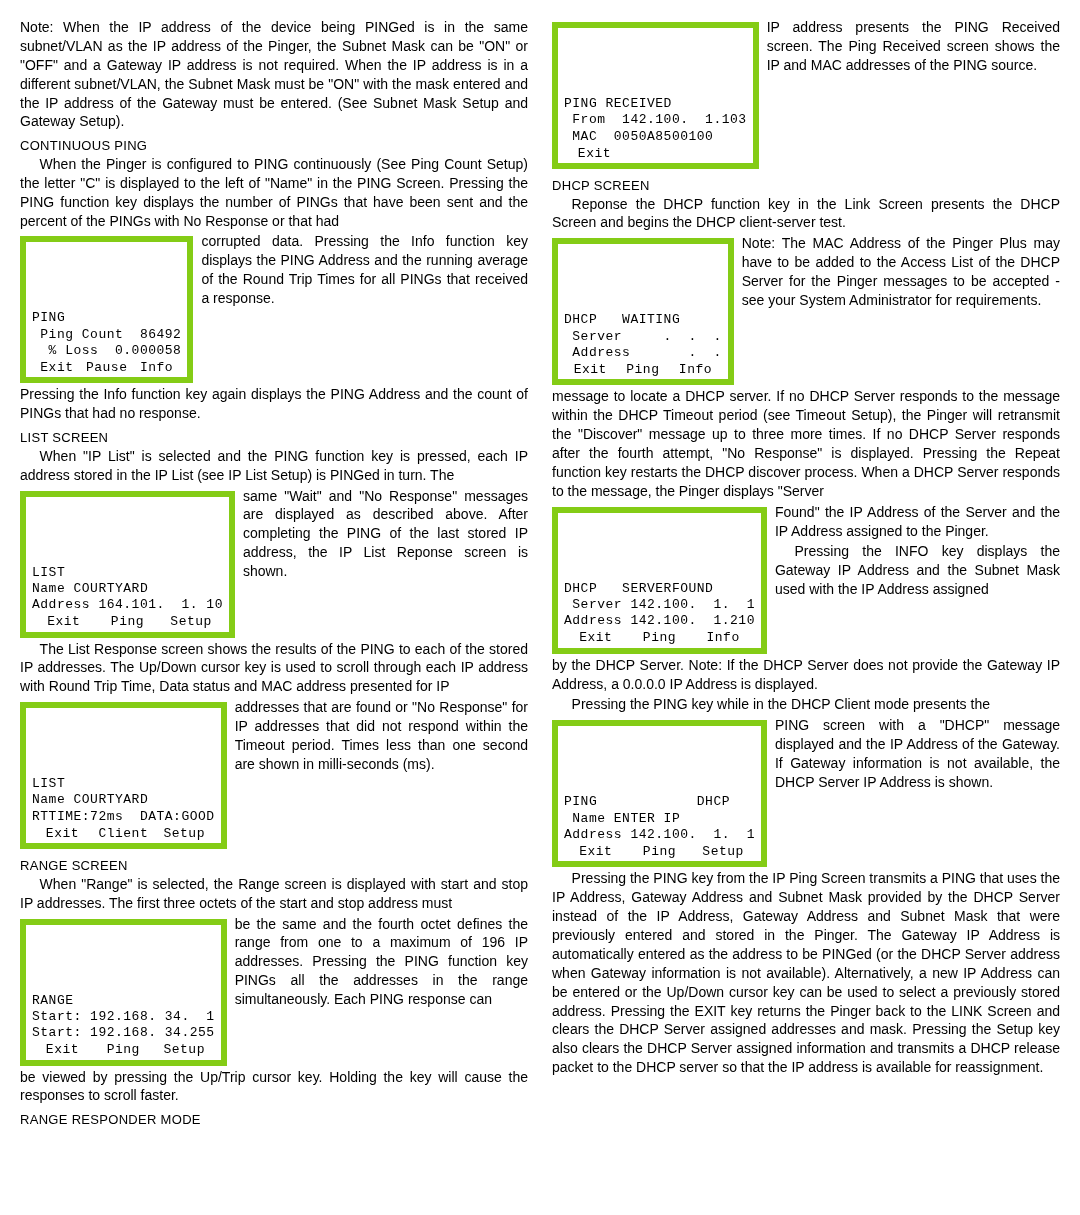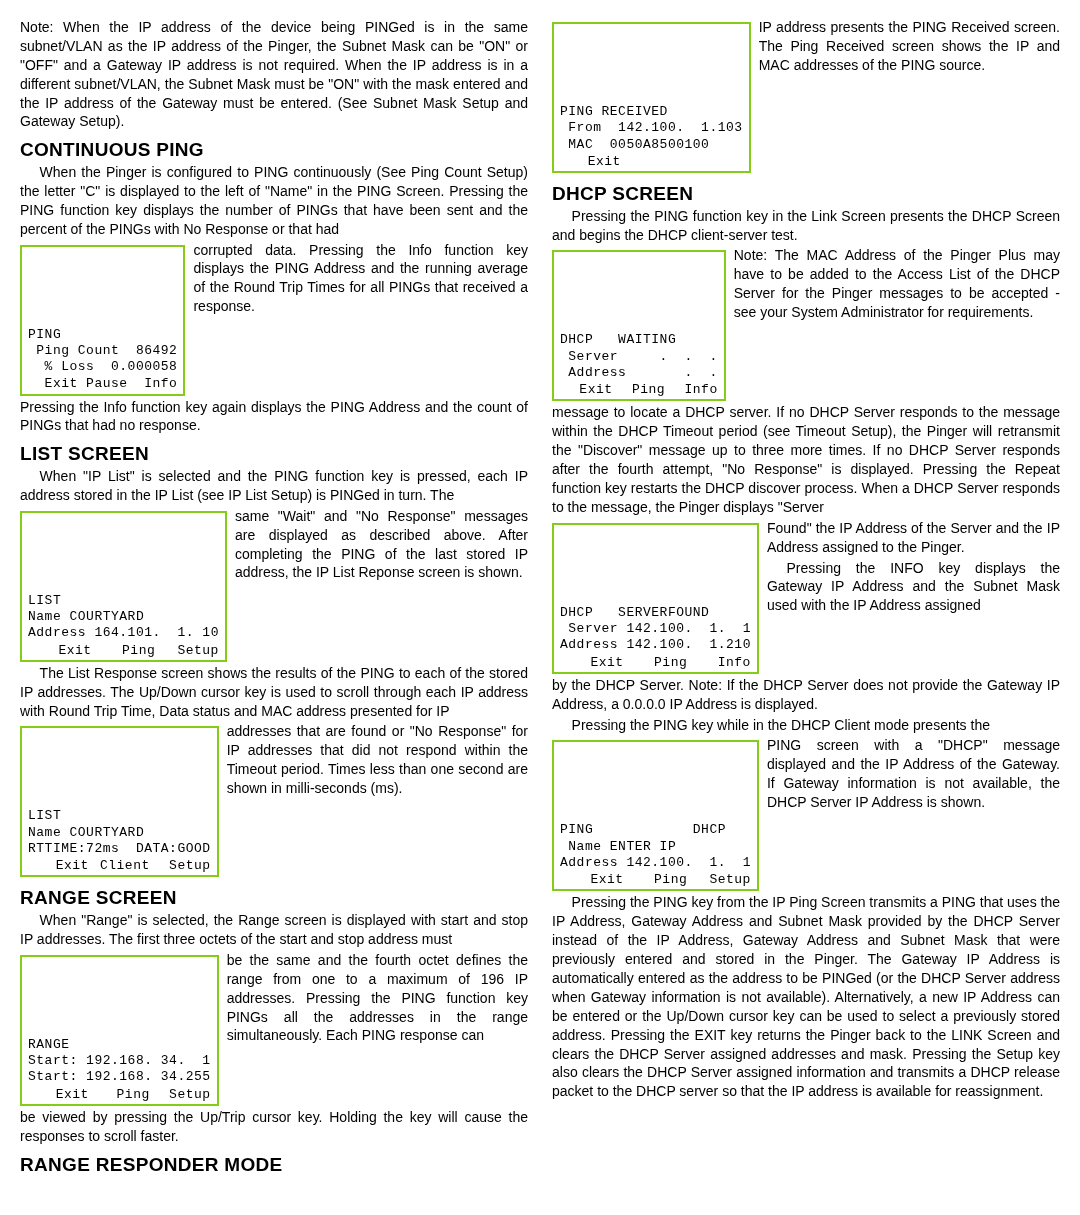--- a/index.html
+++ b/index.html
@@ -11,50 +11,50 @@
     color: #000;
     background: #fff;
   }
   .columns {
     column-count: 2;
     column-gap: 24px;
     column-fill: auto;
     height: 1180px;
   }
   h2 {
-    font-size: 19px;
-    font-weight: 700;
+    font-size: 13px;
+    font-weight: 400;
     margin: 6px 0 0 0;
     letter-spacing: 0.3px;
   }
   p {
     margin: 0 0 2px 0;
     text-align: justify;
   }
   .indent { text-indent: 1.4em; }
   .lcd {
     display: inline-block;
-    border: 2px solid #84cc16;
-    padding: 15px 6px 1px 6px;
+    border: 6px solid #84cc16;
+    padding: 3px 6px 1px 6px;
     font-family: "Courier New", monospace;
     font-size: 13px;
     white-space: pre;
     line-height: 1.25;
     margin: 4px 8px 2px 0;
     vertical-align: top;
     letter-spacing: 0.5px;
   }
   .lcd .fkeys {
     display: flex;
     gap: 0;
     border-top: 1px solid transparent;
   }
   .lcd .fkeys span {
     flex:1;
-    text-align:right;
+    text-align:center;
   }
   .flowblock { overflow: hidden; }
   .floatleft { float: left; }
 </style>
 </head>
 <body>
 
 <div class="columns">
 
   <p>Note: When the IP address of the device being PINGed is in the same subnet/VLAN as the IP address of the Pinger, the Subnet Mask can be "ON" or "OFF" and a Gateway IP address is not required. When the IP address is in a different subnet/VLAN, the Subnet Mask must be "ON" with the mask entered and the IP address of the Gateway must be entered. (See Subnet Mask Setup and Gateway Setup).</p>
@@ -123,21 +123,21 @@
 
 
 PING RECEIVED
  From  142.100.  1.103
  MAC  0050A8500100
 <div class="fkeys"><span>Exit</span><span></span><span></span></div></div>
     <p>IP address presents the PING Received screen. The Ping Received screen shows the IP and MAC addresses of the PING source.</p>
   </div>
 
   <h2>DHCP SCREEN</h2>
-  <p class="indent">Pressing the PING function key in the Link Screen presents the DHCP Screen and begins the DHCP client-server test.</p>
+  <p class="indent">Reponse the DHCP function key in the Link Screen presents the DHCP Screen and begins the DHCP client-server test.</p>
   <div class="flowblock">
     <div class="lcd floatleft">
 
 
 
 DHCP   WAITING
  Server     .  .  .
  Address       .  .
 <div class="fkeys"><span>Exit</span><span>Ping</span><span>Info</span></div></div>
     <p>Note: The MAC Address of the Pinger Plus may have to be added to the Access List of the DHCP Server for the Pinger messages to be accepted - see your System Administrator for requirements.</p>

